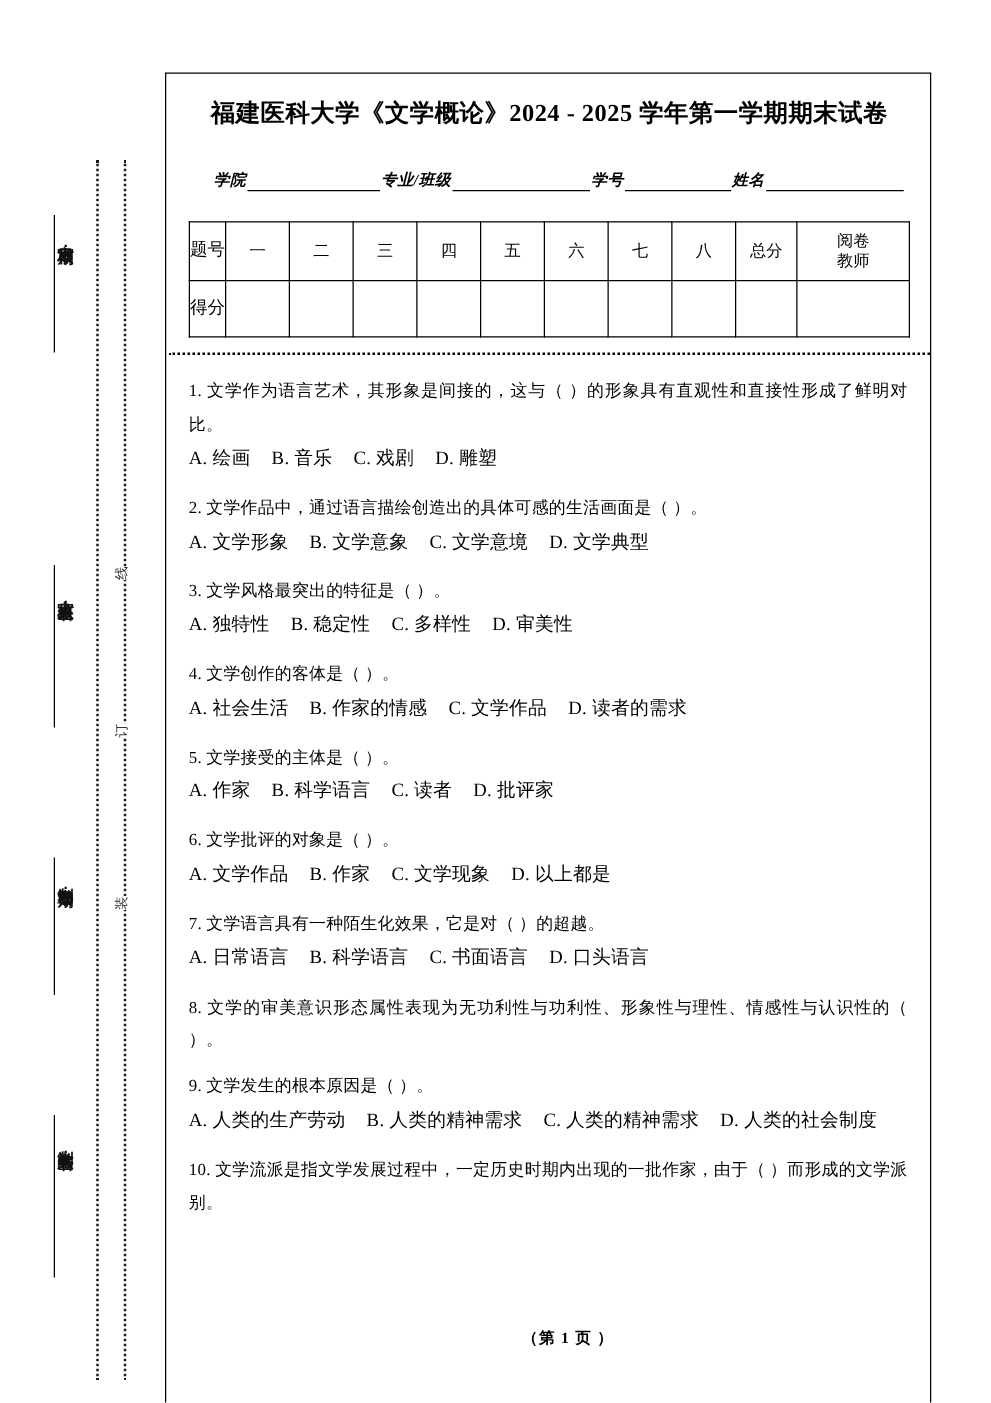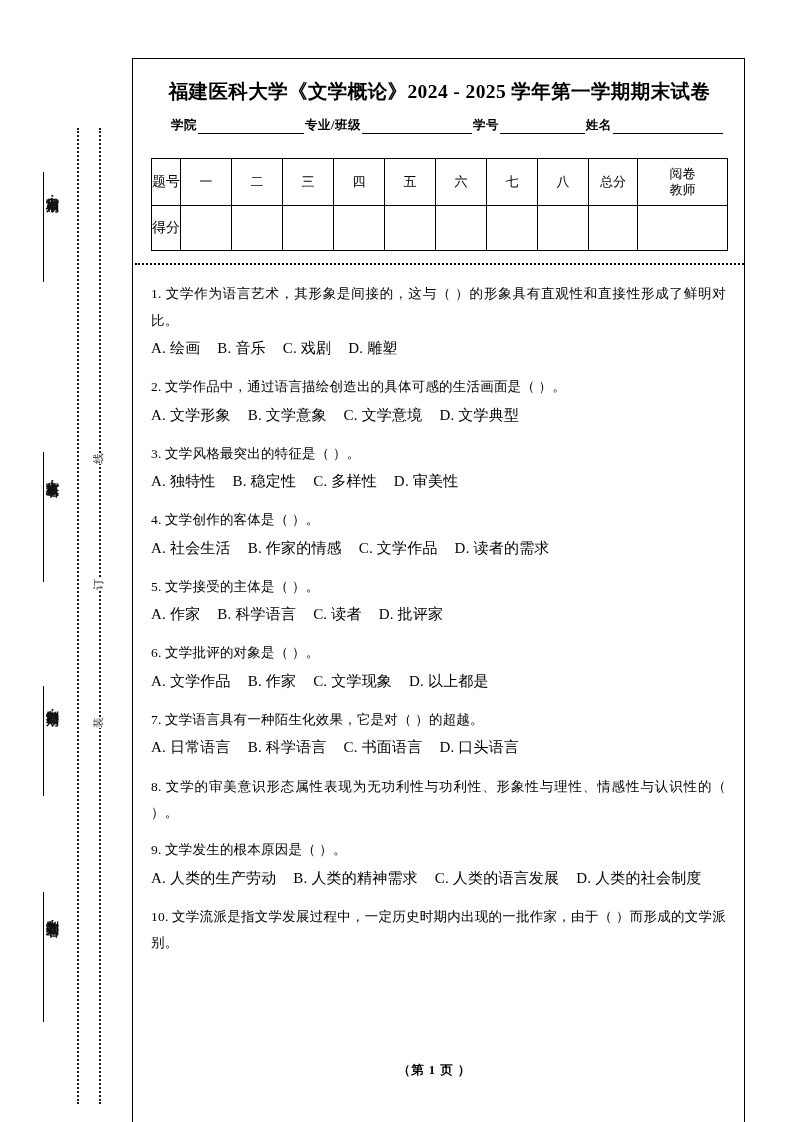--- a/index.html
+++ b/index.html
@@ -85,24 +85,25 @@
     letter-spacing: 0.4px;
     line-height: 1.35;
     margin: 10px 0 0 0;
     font-family: "Liberation Serif", "DejaVu Serif", serif;
   }
 
   
   .info-row {
     display: flex;
     align-items: flex-end;
-    margin: 12px 0 0 0;
+    margin: 31px 0 0 0;
     padding: 0 6px 0 22px;
     font-size: 12.5px;
     white-space: nowrap;
+    font-style: italic;
   }
   .info-label {
     font-size: 12.5px;
     font-weight: bold;
     letter-spacing: 0.5px;
   }
   .info-blank {
     border-bottom: 1px solid #000;
     height: 13px;
     flex: 1 1 auto;
@@ -174,21 +175,21 @@
   .q-options {
     font-size: 15px;
     line-height: 1.95;
     letter-spacing: 0.2px;
   }
   .q-options .opt { margin-right: 13px; white-space: nowrap; }
 
   
   .page-footer {
     position: absolute;
-    left: 128px;
+    left: 148px;
     top: 1062px;
     width: 613px;
     text-align: center;
     font-size: 12.5px;
     font-weight: bold;
     letter-spacing: 1px;
   }
 </style>
 </head>
 <body>
@@ -332,21 +333,21 @@
         <span class="opt">C. 书面语言</span>
         <span class="opt">D. 口头语言</span>
       </div>
 
       <div class="q-stem">8. 文学的审美意识形态属性表现为无功利性与功利性、形象性与理性、情感性与认识性的（  ）。</div>
 
       <div class="q-stem">9. 文学发生的根本原因是（  ）。</div>
       <div class="q-options">
         <span class="opt">A. 人类的生产劳动</span>
         <span class="opt">B. 人类的精神需求</span>
-        <span class="opt">C. 人类的语言发展</span>
+        <span class="opt">C. 人类的精神需求</span>
         <span class="opt">D. 人类的社会制度</span>
       </div>
 
       <div class="q-stem">10. 文学流派是指文学发展过程中，一定历史时期内出现的一批作家，由于（  ）而形成的文学派别。</div>
 
     </div>
   </div>
 </div>
 
 <div class="page-footer">

